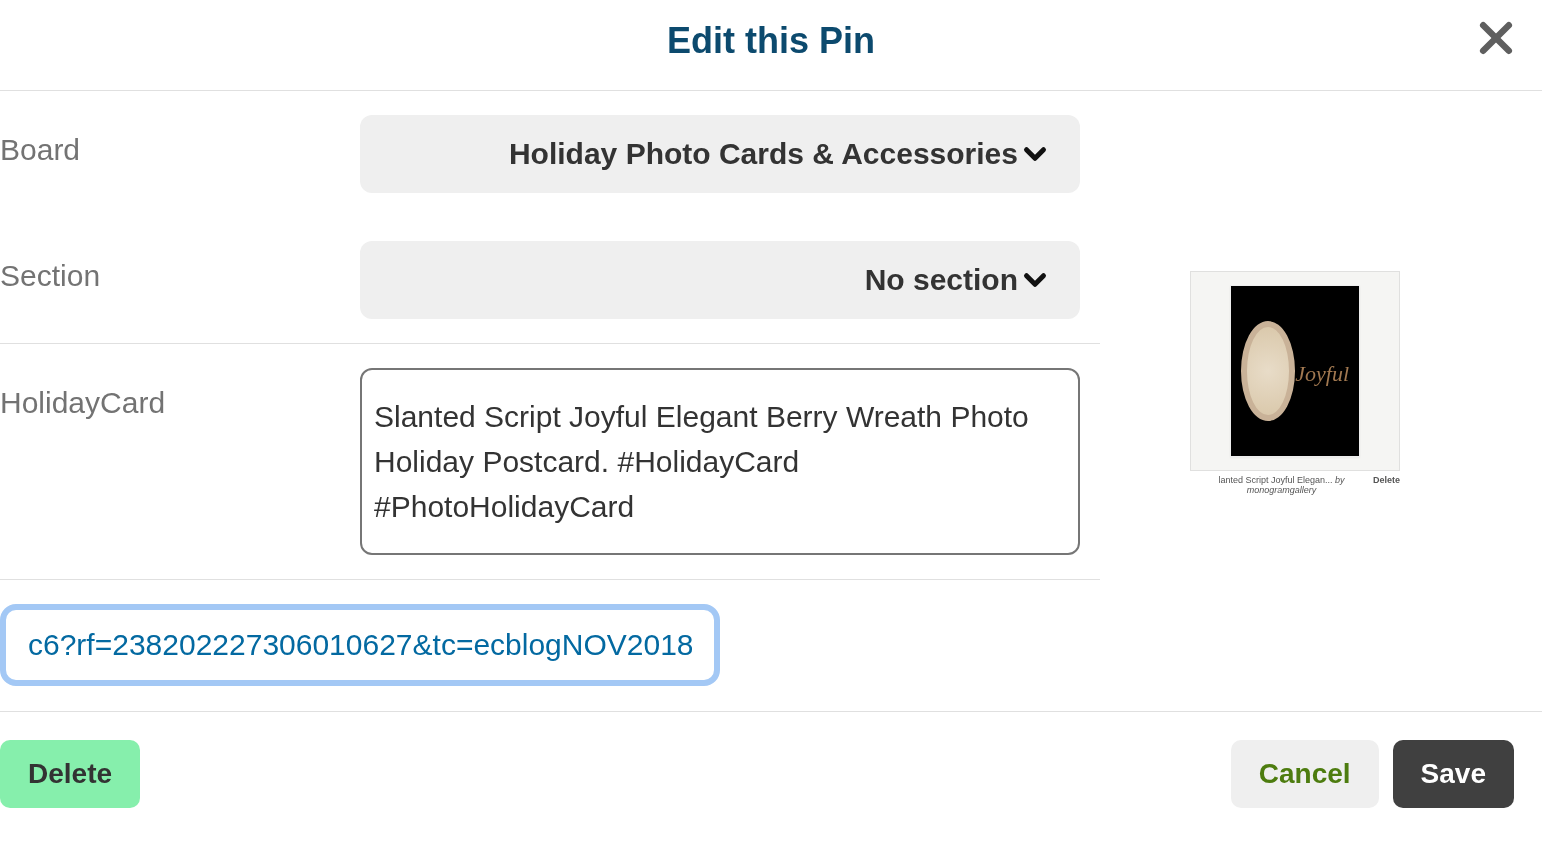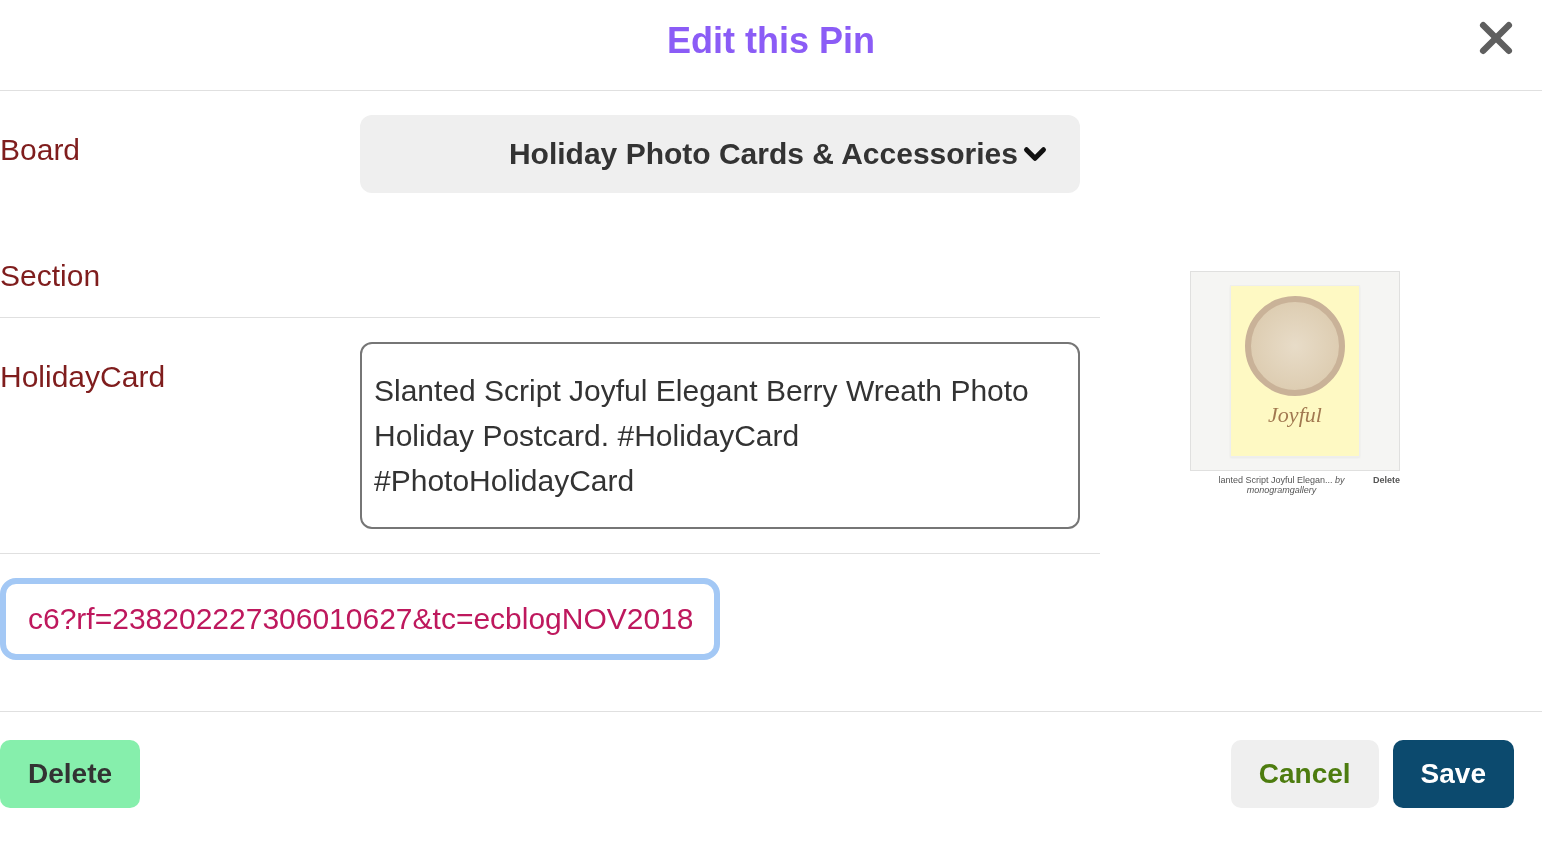--- a/index.html
+++ b/index.html
@@ -24,21 +24,21 @@
 
     .header {
       position: relative;
       text-align: center;
       padding: 20px 0 28px;
     }
 
     .title {
       font-size: 36px;
       font-weight: 700;
-      color: #8b5cf6;
+      color: #0c4a6e;
     }
 
     .close-btn {
       position: absolute;
       top: 16px;
       right: 24px;
       width: 44px;
       height: 44px;
       cursor: pointer;
       color: #5f5f5f;
@@ -67,21 +67,21 @@
       position: relative;
     }
 
     .form-row.bordered {
       border-bottom: 1px solid #e0e0e0;
     }
 
     .row-label {
       width: 360px;
       font-size: 30px;
-      color: #7f1d1d;
+      color: #737373;
       padding-top: 18px;
     }
 
     .row-control {
       flex: 1;
       max-width: 720px;
     }
 
     .dropdown {
       background: #efefef;
@@ -120,21 +120,21 @@
       font-size: 30px;
       color: #333;
       background: #fff;
     }
 
     .website-input {
       width: 100%;
       border: none;
       outline: none;
       font-size: 30px;
-      color: #be185d;
+      color: #0369a1;
       font-family: inherit;
       text-align: left;
     }
 
     .preview {
       margin-left: 90px;
       margin-top: 180px;
       width: 210px;
     }
 
@@ -146,24 +146,23 @@
       display: flex;
       align-items: center;
       justify-content: center;
       padding: 14px;
       position: relative;
     }
 
     .preview-inner {
       width: 130px;
       height: 172px;
-      background: #fef9c3;
+      background: #000000;
       border: 1px solid #eee;
       display: flex;
-      flex-direction: column;
       align-items: center;
       padding: 10px;
       box-shadow: 0 1px 2px rgba(0,0,0,0.05);
     }
 
     .wreath {
       width: 100px;
       height: 100px;
       border-radius: 50%;
       border: 6px solid #c9b298;
@@ -227,21 +226,21 @@
       margin-left: 0;
     }
 
     .btn-cancel {
       background: #efefef;
       color: #4d7c0f;
       margin-right: 14px;
     }
 
     .btn-save {
-      background: #0c4a6e;
+      background: #404040;
       color: #fff;
     }
 
     .footer-right {
       display: flex;
     }
   </style>
 </head>
 <body>
 
@@ -269,20 +268,28 @@
             <span class="dropdown-text">Holiday Photo Cards &amp; Accessories</span>
             <svg class="chevron" width="34" height="34" viewBox="0 0 24 24" fill="none" stroke="currentColor" stroke-width="3.5" stroke-linecap="round" stroke-linejoin="round">
               <polyline points="6 9 12 15 18 9"></polyline>
             </svg>
           </div>
         </div>
       </div>
 
       <div class="form-row bordered">
         <div class="row-label">Section</div>
+        <div class="row-control">
+          <div class="dropdown">
+            <span class="dropdown-text">No section</span>
+            <svg class="chevron" width="34" height="34" viewBox="0 0 24 24" fill="none" stroke="currentColor" stroke-width="3.5" stroke-linecap="round" stroke-linejoin="round">
+              <polyline points="6 9 12 15 18 9"></polyline>
+            </svg>
+          </div>
+        </div>
       </div>
 
       <div class="form-row bordered">
         <div class="row-label">HolidayCard</div>
         <div class="row-control">
           <div class="description-box">Slanted Script Joyful Elegant Berry Wreath Photo Holiday Postcard. #HolidayCard #PhotoHolidayCard</div>
         </div>
       </div>
 
       <div class="form-row">

